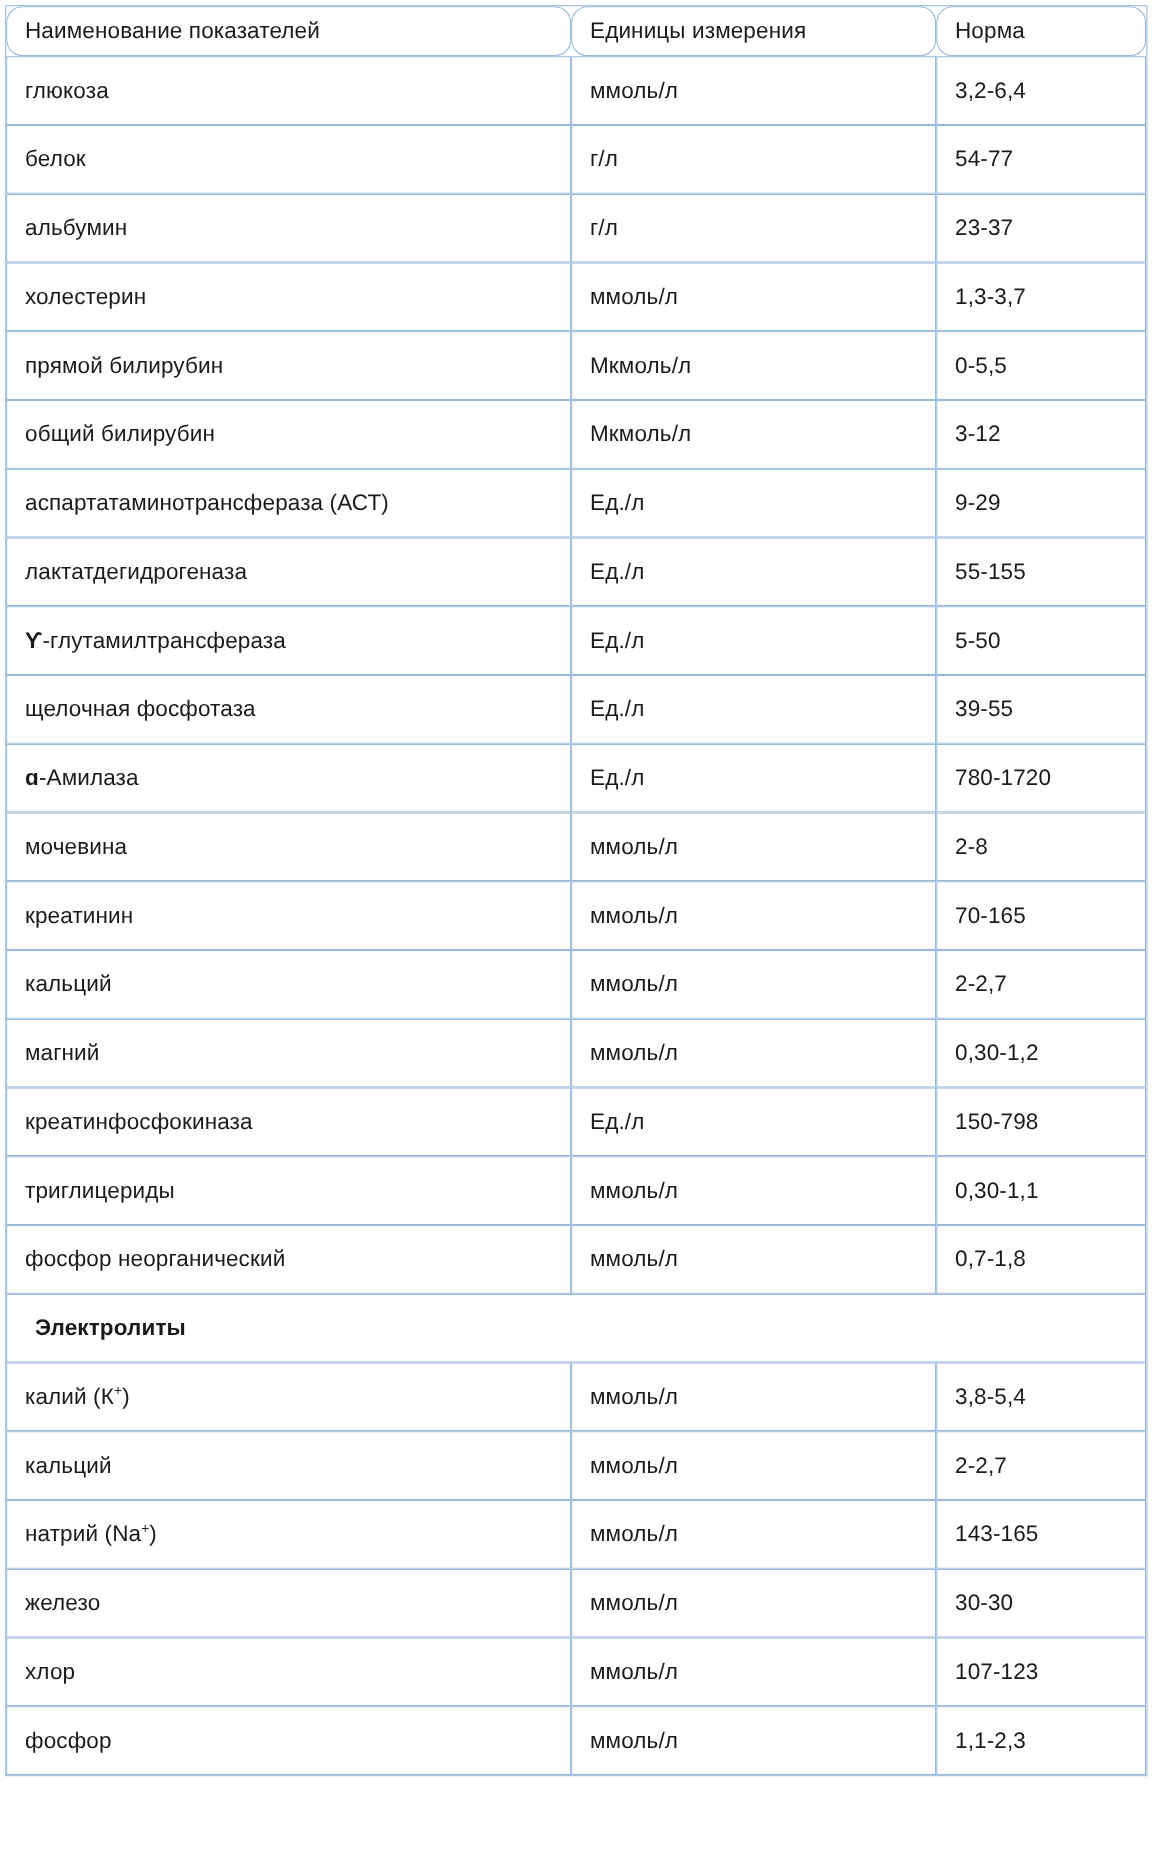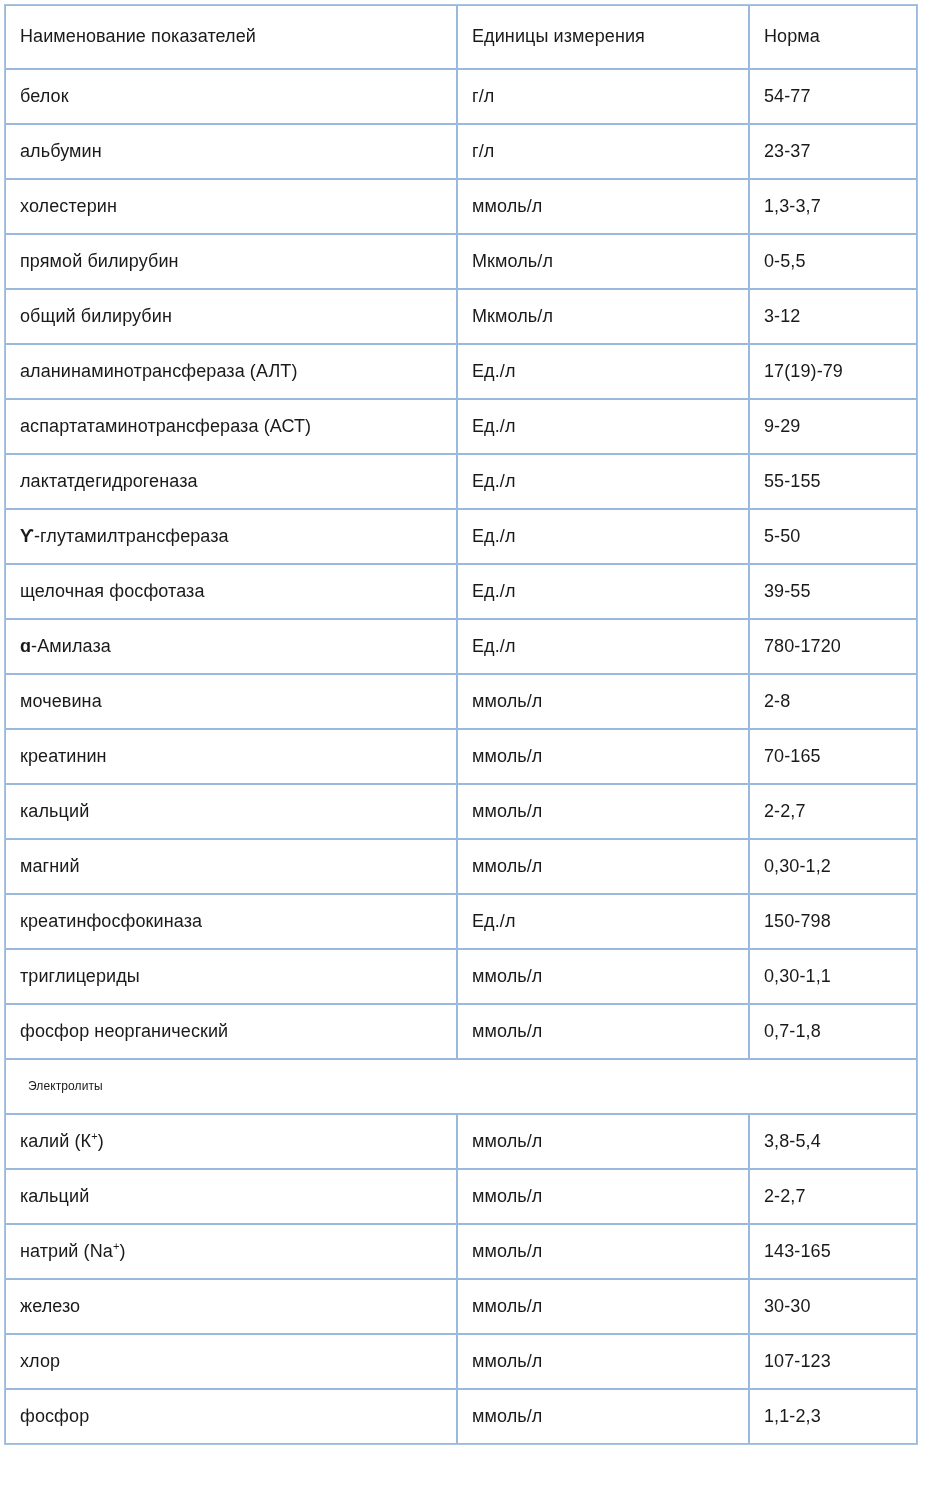--- a/index.html
+++ b/index.html
@@ -50,31 +50,32 @@
   }
 
   
   table.lab-table tr > td,
   table.lab-table tr > th {
     outline: 3px solid #ffffff;
     outline-offset: -4px;
   }
 
   table.lab-table thead th {
-    height: 64px;
+    height: 40px;
+    border-radius: 13px;
   }
 
   table.lab-table tbody td {
     height: 55px;
   }
 
   tr.section-row td {
     height: 48px;
-    font-weight: normal;
-    font-size: 12px;
+    font-weight: bold;
+    font-size: 18px;
     padding-left: 22px;
   }
 
   .sup {
     font-size: 11px;
     vertical-align: super;
     line-height: 0;
   }
 
   .greek {
@@ -93,20 +94,25 @@
     </colgroup>
     <thead>
       <tr>
         <th>Наименование показателей</th>
         <th>Единицы измерения</th>
         <th>Норма</th>
       </tr>
     </thead>
     <tbody id="table-body">
         <tr>
+          <td>глюкоза</td>
+          <td>ммоль/л</td>
+          <td>3,2-6,4</td>
+        </tr>
+        <tr>
           <td>белок</td>
           <td>г/л</td>
           <td>54-77</td>
         </tr>
         <tr>
           <td>альбумин</td>
           <td>г/л</td>
           <td>23-37</td>
         </tr>
         <tr>
@@ -118,25 +124,20 @@
           <td>прямой билирубин</td>
           <td>Мкмоль/л</td>
           <td>0-5,5</td>
         </tr>
         <tr>
           <td>общий билирубин</td>
           <td>Мкмоль/л</td>
           <td>3-12</td>
         </tr>
         <tr>
-          <td>аланинаминотрансфераза (АЛТ)</td>
-          <td>Ед./л</td>
-          <td>17(19)-79</td>
-        </tr>
-        <tr>
           <td>аспартатаминотрансфераза (АСТ)</td>
           <td>Ед./л</td>
           <td>9-29</td>
         </tr>
         <tr>
           <td>лактатдегидрогеназа</td>
           <td>Ед./л</td>
           <td>55-155</td>
         </tr>
         <tr>

